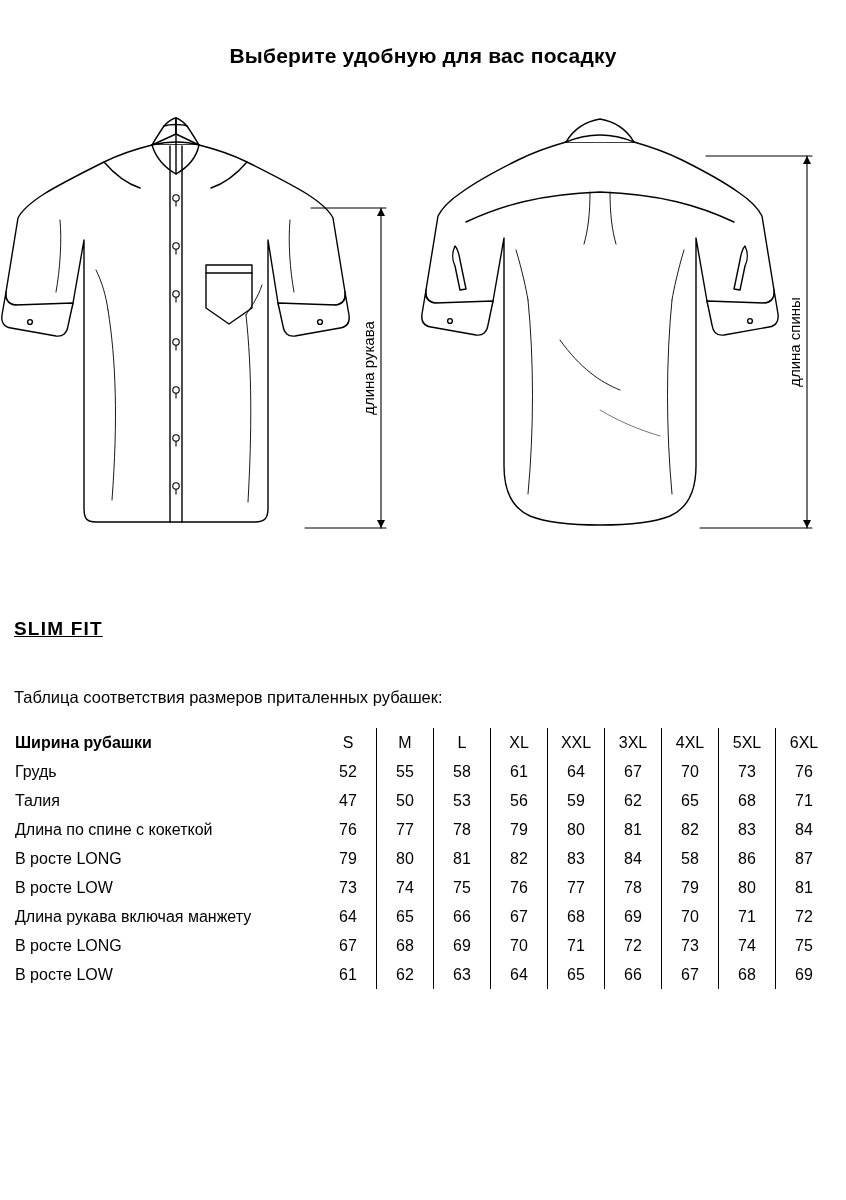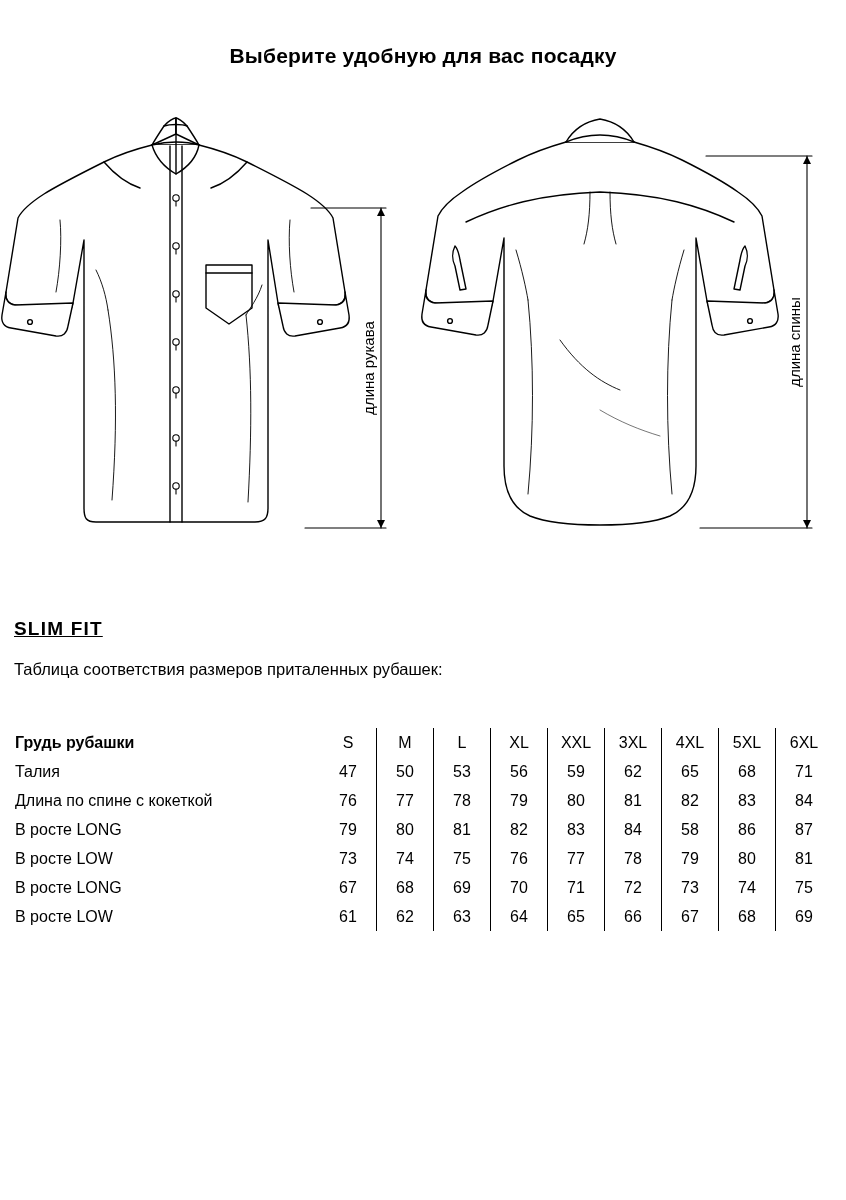--- a/index.html
+++ b/index.html
@@ -43,21 +43,21 @@
     top: 618px;
     left: 14px;
     font-size: 19px;
     font-weight: bold;
     letter-spacing: 1.2px;
     color: #000;
     text-decoration: underline;
   }
   .subtitle {
     position: absolute;
-    top: 660px;
+    top: 688px;
     left: 14px;
     font-size: 16.5px;
     color: #000;
   }
   table.sizes {
     position: absolute;
     top: 728px;
     left: 14px;
     width: 818px;
     border-collapse: collapse;
@@ -250,30 +250,42 @@
       <text x="800" y="232" transform="rotate(-90 800 232)" text-anchor="middle" font-family="Liberation Sans, sans-serif" font-size="15" fill="#000">длина спины</text>
     </svg>
   </div>
 
   <div class="fit-name">SLIM FIT</div>
   <div class="subtitle">Таблица соответствия размеров приталенных рубашек:</div>
 
   <table class="sizes">
     <tbody>
         <tr class="head">
-          <th class="rowhead" style="font-weight: bold;">Грудь рубашки</th>
+          <th class="rowhead" style="font-weight: bold;">Ширина рубашки</th>
           <th class="val first">S</th>
           <th class="val">M</th>
           <th class="val">L</th>
           <th class="val">XL</th>
           <th class="val">XXL</th>
           <th class="val">3XL</th>
           <th class="val">4XL</th>
           <th class="val">5XL</th>
           <th class="val">6XL</th>
+        </tr>
+        <tr>
+          <td class="rowhead">Грудь</td>
+          <td class="val first">52</td>
+          <td class="val">55</td>
+          <td class="val">58</td>
+          <td class="val">61</td>
+          <td class="val">64</td>
+          <td class="val">67</td>
+          <td class="val">70</td>
+          <td class="val">73</td>
+          <td class="val">76</td>
         </tr>
         <tr>
           <td class="rowhead">Талия</td>
           <td class="val first">47</td>
           <td class="val">50</td>
           <td class="val">53</td>
           <td class="val">56</td>
           <td class="val">59</td>
           <td class="val">62</td>
           <td class="val">65</td>
@@ -310,20 +322,32 @@
           <td class="val">74</td>
           <td class="val">75</td>
           <td class="val">76</td>
           <td class="val">77</td>
           <td class="val">78</td>
           <td class="val">79</td>
           <td class="val">80</td>
           <td class="val">81</td>
         </tr>
         <tr>
+          <td class="rowhead">Длина рукава включая манжету</td>
+          <td class="val first">64</td>
+          <td class="val">65</td>
+          <td class="val">66</td>
+          <td class="val">67</td>
+          <td class="val">68</td>
+          <td class="val">69</td>
+          <td class="val">70</td>
+          <td class="val">71</td>
+          <td class="val">72</td>
+        </tr>
+        <tr>
           <td class="rowhead">В росте LONG</td>
           <td class="val first">67</td>
           <td class="val">68</td>
           <td class="val">69</td>
           <td class="val">70</td>
           <td class="val">71</td>
           <td class="val">72</td>
           <td class="val">73</td>
           <td class="val">74</td>
           <td class="val">75</td>

